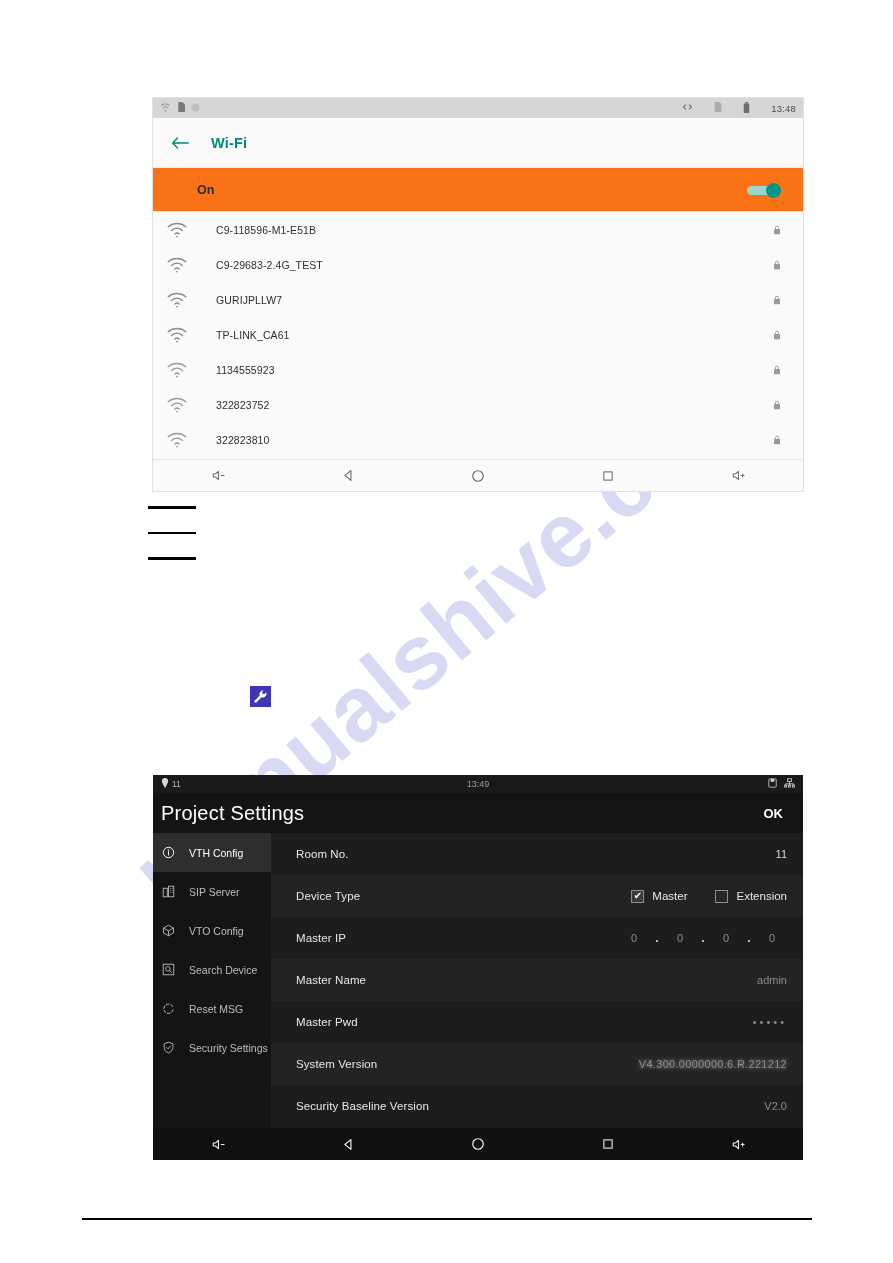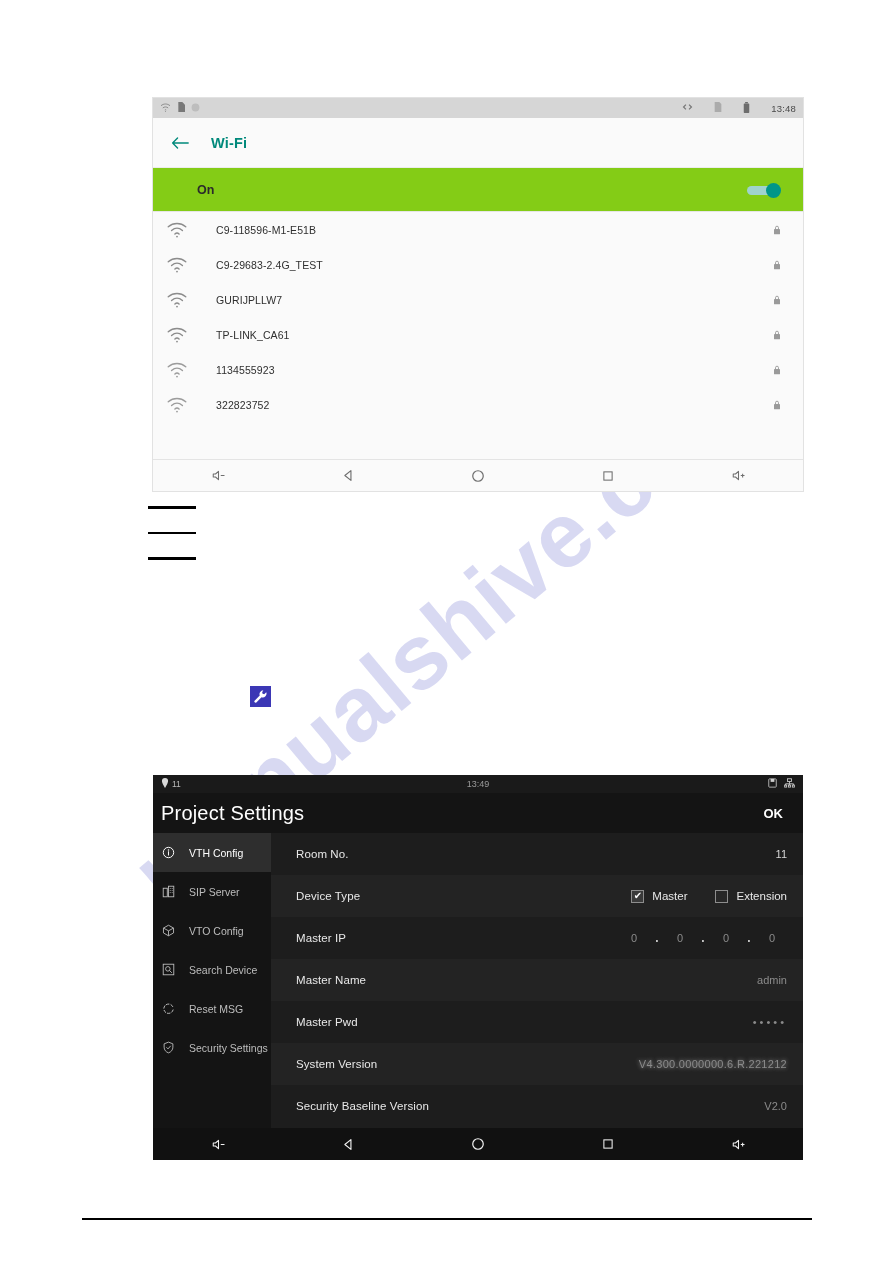--- a/index.html
+++ b/index.html
@@ -86,21 +86,21 @@
   .wifi-title {
     margin-left: 18px;
     font-size: 14.5px;
     font-weight: bold;
     color: #00897b;
     letter-spacing: .2px;
   }
 
   .wifi-onrow {
     height: 44px;
-    background: #84cc16;
+    background: #f97316;
     display: flex;
     align-items: center;
     padding: 0 22px 0 44px;
     border-bottom: 1px solid #e6e6e6;
   }
   .wifi-onrow .on-label {
     font-size: 12.5px;
     font-weight: bold;
     color: #2b2b2b;
   }
@@ -481,20 +481,35 @@
         </span>
         <span class="ssid">322823752</span>
         <span class="lock">
           <svg width="8" height="10" viewBox="0 0 12 15" fill="none" stroke="#9a9a9a" stroke-width="1.4">
             <rect x="1.5" y="6" width="9" height="8" rx="1" fill="#9a9a9a" stroke="none"></rect>
             <path d="M3.8 6V4a2.2 2.2 0 0 1 4.4 0v2"></path>
           </svg>
         </span>
       </div>
 
+      <div class="wifi-item">
+        <span>
+          <svg class="wifi-sig" viewBox="0 0 24 19" fill="none" stroke="#9c9c9c" stroke-width="1.7" stroke-linecap="round">
+            <path d="M1.5 5.5c6-5.2 15-5.2 21 0M5.5 10c4-3.4 9-3.4 13 0M9.5 14.3c1.6-1.4 3.4-1.4 5 0"></path>
+            <circle cx="12" cy="17.4" r="1.1" fill="#9c9c9c" stroke="none"></circle>
+          </svg>
+        </span>
+        <span class="ssid">322823810</span>
+        <span class="lock">
+          <svg width="8" height="10" viewBox="0 0 12 15" fill="none" stroke="#9a9a9a" stroke-width="1.4">
+            <rect x="1.5" y="6" width="9" height="8" rx="1" fill="#9a9a9a" stroke="none"></rect>
+            <path d="M3.8 6V4a2.2 2.2 0 0 1 4.4 0v2"></path>
+          </svg>
+        </span>
+      </div>
 
     </div>
 
     <div class="navbar-light">
       <span class="nav-btn">
         <svg width="15" height="13" viewBox="0 0 20 16" fill="none" stroke="#6e6e6e" stroke-width="1.4" stroke-linejoin="round">
           <path d="M3 6h3l4-3.5v11L6 10H3z"></path>
             <path d="M13 8h5"></path>
         </svg>
       </span>

